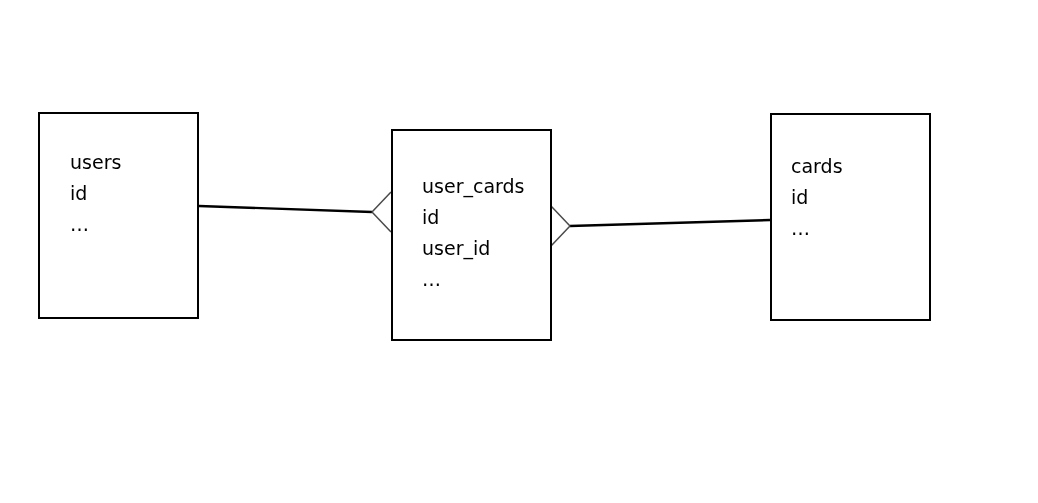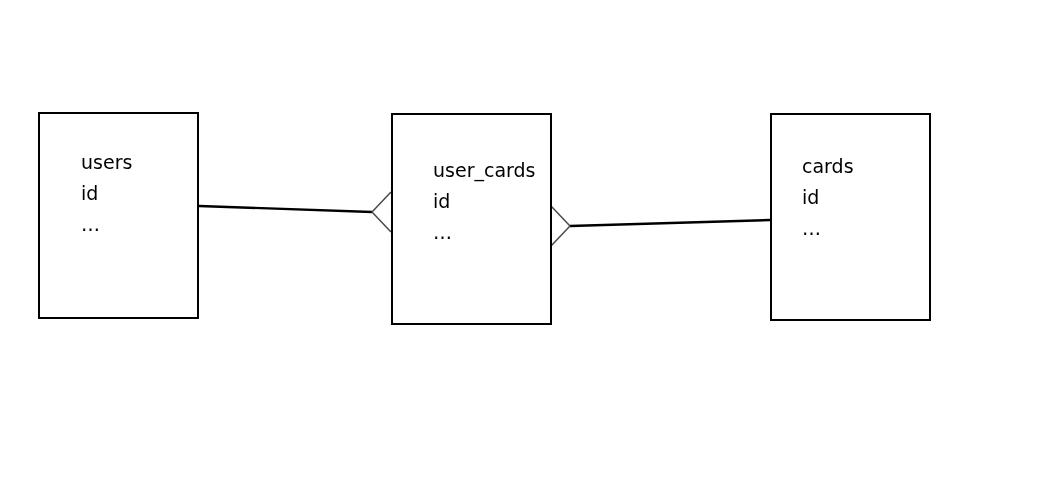--- a/index.html
+++ b/index.html
@@ -37,41 +37,40 @@
     left: 0;
     top: 0;
     width: 100%;
     color: #000000;
     font-size: 19px;
     line-height: 31px;
     white-space: nowrap;
   }
   .field-line {
     display: block;
-    margin-left: 11px;
   }
   .field-line.ellipsis {
     font-size: 19px;
     letter-spacing: 0.5px;
   }
   
   #box-users {
     left: 38px;
     top: 112px;
     width: 161px;
     height: 207px;
   }
   #box-users .entity-fields {
     padding-left: 30px;
     padding-top: 33px;
   }
   
   #box-user-cards {
     left: 391px;
-    top: 113px;
+    top: 129px;
     width: 161px;
     height: 212px;
   }
   #box-user-cards .entity-fields {
     padding-left: 29px;
     padding-top: 40px;
   }
   
   #box-cards {
     left: 770px;
@@ -111,20 +110,21 @@
       <span class="field-line">users</span>
       <span class="field-line">id</span>
       <span class="field-line ellipsis">…</span>
     </div>
   </div>
 
   <div class="entity-box" id="box-user-cards">
     <div class="entity-fields">
       <span class="field-line">user_cards</span>
       <span class="field-line">id</span>
+      <span class="field-line">user_id</span>
       <span class="field-line ellipsis">…</span>
     </div>
   </div>
 
   <div class="entity-box" id="box-cards">
     <div class="entity-fields">
       <span class="field-line">cards</span>
       <span class="field-line">id</span>
       <span class="field-line ellipsis">…</span>
     </div>

